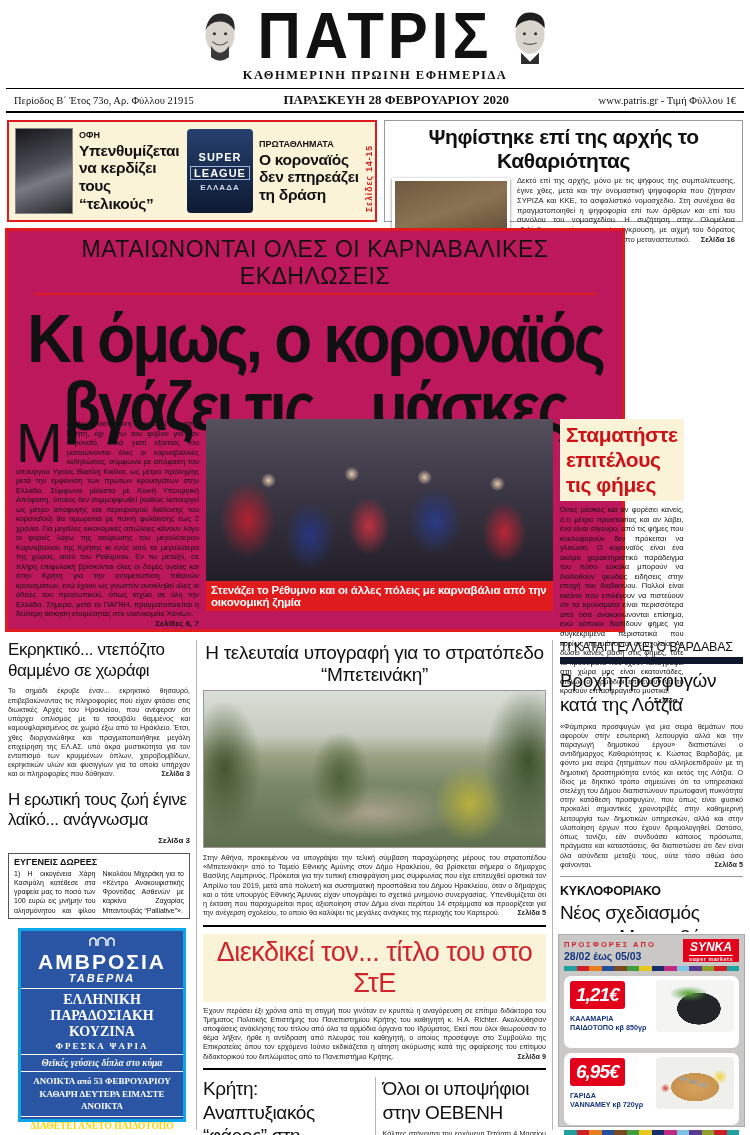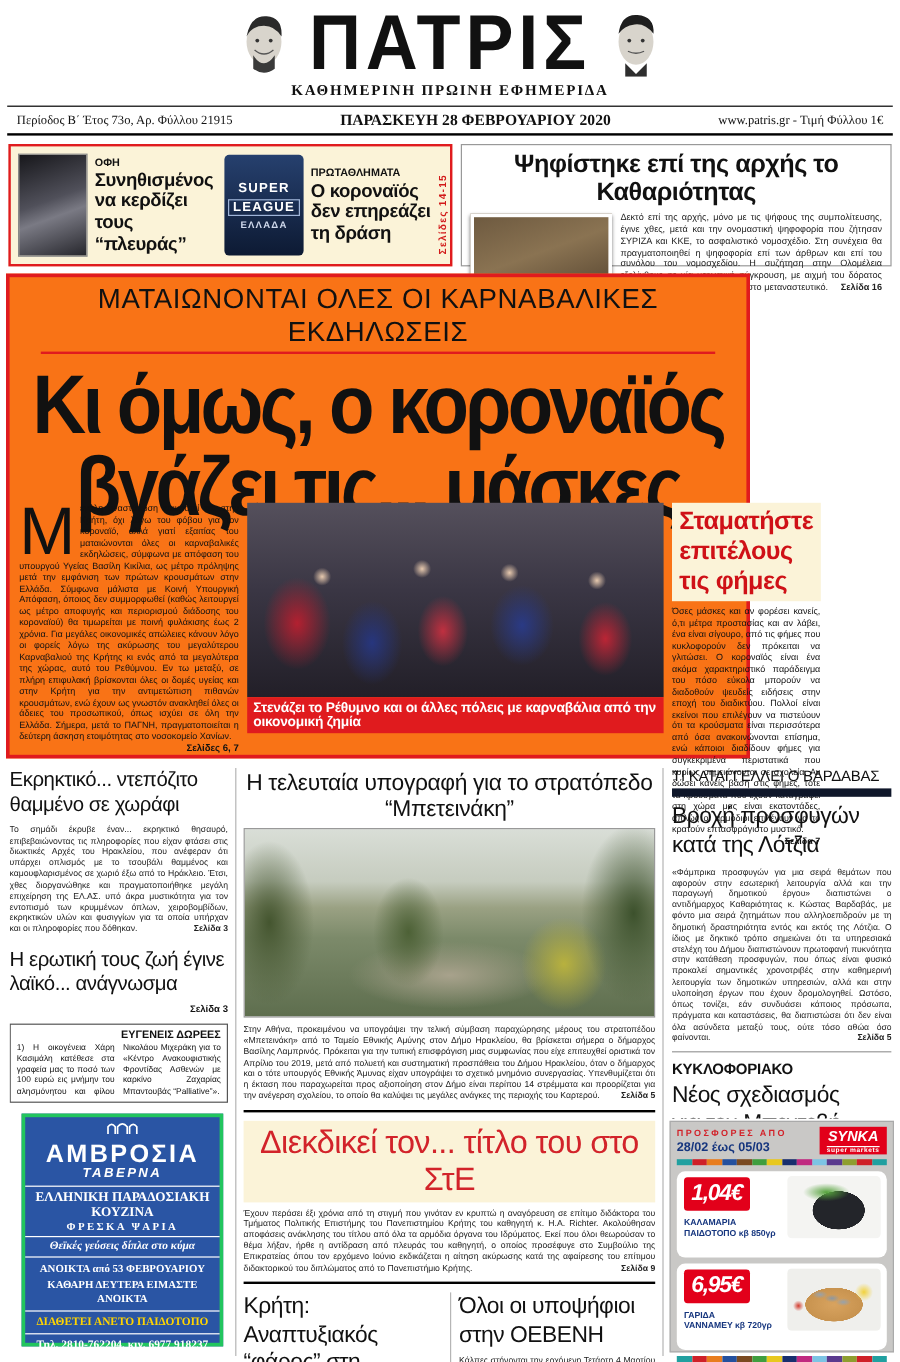--- a/index.html
+++ b/index.html
@@ -36,21 +36,21 @@
   .insur-box{position:absolute;top:120px;left:384px;width:359px;height:102px;border:1px solid #999;
              background:#fff;padding:3px 7px;box-sizing:border-box;}
   .insur-head{font-size:21px;font-weight:700;letter-spacing:-0.4px;text-align:center;margin:1px 0 3px;}
   .insur-photo{float:left;width:112px;height:58px;margin:2px 7px 0 0;border:3px solid #fff;
                box-shadow:0 1px 3px rgba(0,0,0,.55);
                background:linear-gradient(160deg,#6e5a40,#8a7352 50%,#5c4a34),#7a6548;}
   .small-body{font-size:7.6px;line-height:1.3;text-align:justify;color:#222;}
   .pref{float:right;font-weight:700;}
   
   .lead-box{position:absolute;top:228px;left:5px;width:620px;height:404px;border:3px solid #e01b1e;
-            box-sizing:border-box;background:#f97316;}
+            box-sizing:border-box;background:#be185d;}
   .lead-kicker{font-size:23px;font-weight:400;letter-spacing:0.5px;text-align:center;margin-top:5px;}
   .lead-kicker-rule{border-top:2px solid #e01b1e;margin:3px 26px 0;}
   .lead-head{font-weight:700;font-size:62px;line-height:0.98;letter-spacing:-3px;text-align:center;
              transform:scaleY(1.12);transform-origin:top;margin-top:10px;}
   .lead-cols{position:absolute;top:188px;left:8px;right:8px;bottom:6px;display:flex;gap:7px;}
   .lead-left{width:183px;flex:none;font-size:7.5px;line-height:1.27;text-align:justify;}
   .dropcap{float:left;font-size:56px;line-height:0.8;margin:2px 4px 0 0;font-weight:400;}
   .lead-pages{font-weight:700;font-size:8px;}
   .lead-photo-wrap{width:347px;flex:none;}
   .lead-photo{width:347px;height:162px;
@@ -72,21 +72,21 @@
   .rumor-body{margin-top:4px;font-size:7.5px;line-height:1.27;text-align:justify;}
   
   .col-left{position:absolute;top:640px;left:8px;width:182px;height:283px;overflow:hidden;}
   .col-center{position:absolute;top:640px;left:196px;width:357px;height:490px;
               border-left:1px solid #b5b5b5;border-right:1px solid #b5b5b5;padding:0 6px;box-sizing:border-box;}
   .col-right{position:absolute;top:640px;left:560px;width:183px;height:292px;overflow:hidden;}
   .h-mid{font-size:17px;font-weight:400;line-height:1.22;letter-spacing:-0.4px;margin:0 0 5px;}
   .h-mid2{font-size:19px;font-weight:400;line-height:1.25;letter-spacing:-0.4px;margin:0;}
   .body-7{font-size:7.2px;line-height:1.28;text-align:justify;color:#222;}
   .donate-box{border:1px solid #555;margin-top:8px;padding:3px 5px;}
-  .donate-title{font-size:9px;font-weight:700;text-align:right;margin-bottom:2px;}
+  .donate-title{font-size:9px;font-weight:700;text-align:left;margin-bottom:2px;}
   .donate-body{font-size:7px;line-height:1.3;text-align:justify;columns:2;column-gap:7px;}
   .camp-head{font-size:19px;font-weight:400;letter-spacing:-0.3px;text-align:center;margin:2px 0 4px;}
   .camp-photo{width:100%;height:158px;border:1px solid #999;box-sizing:border-box;
      background:
       radial-gradient(60px 110px at 6% 50%, #44552f 0%, rgba(68,85,47,0) 62%),
       radial-gradient(70px 120px at 95% 45%, #3c512c 0%, rgba(60,81,44,0) 62%),
       radial-gradient(55px 60px at 78% 72%, #b8b13e 0%, rgba(184,177,62,0) 65%),
       radial-gradient(45px 70px at 40% 55%, #4d6136 0%, rgba(77,97,54,0) 65%),
       radial-gradient(120px 40px at 50% 78%, #a8a28c 0%, rgba(168,162,140,0) 70%),
       linear-gradient(#d9ded7 0%, #c6ccbf 28%, #9aa183 42%, #7c8a6a 58%, #5e6e4e 100%);}
@@ -96,29 +96,29 @@
   .bottom-cols{display:flex;margin-top:2px;}
   .half{width:50%;box-sizing:border-box;padding-right:7px;}
   .half + .half{border-left:1px solid #b5b5b5;padding-left:7px;padding-right:0;}
   .kicker-line{font-size:12.5px;font-weight:400;letter-spacing:-0.2px;border-bottom:7px solid #0f172a;
                padding-bottom:3px;margin-bottom:5px;}
   .kicker-plain{font-size:12.5px;font-weight:700;letter-spacing:-0.2px;margin:7px 0 3px;}
   .thin-rule{border-top:1px solid #999;margin:7px 0 0;}
   .traffic-row{display:flex;align-items:flex-end;gap:5px;}
   .traffic-row .pr{font-size:8px;font-weight:700;white-space:nowrap;padding-bottom:3px;}
   
-  .amv{position:absolute;left:18px;top:928px;width:168px;height:194px;border:3px solid #22c55e;
+  .amv{position:absolute;left:18px;top:928px;width:168px;height:194px;border:3px solid #0ea5e9;
        background:#2a55a4;color:#fff;text-align:center;box-sizing:border-box;display:flex;flex-direction:column;}
   .amv > div{border-bottom:1px solid #fff;}
   .amv > div:last-child{border-bottom:none;}
   .amv-logo{padding:2px 0 1px;}
   .amv-name{font-size:21px;font-weight:700;letter-spacing:2px;line-height:1;}
   .amv-type{font-style:italic;font-weight:700;font-size:11px;letter-spacing:2px;padding-bottom:3px;}
   .amv-serif{font-family:"Liberation Serif",serif;}
-  .amv-l1{font-weight:700;font-size:11px;padding:3px 0 0;}
+  .amv-l1{font-weight:700;font-size:14px;padding:3px 0 0;}
   .amv-l2{font-weight:700;font-size:9px;letter-spacing:2px;padding:1px 0 3px;}
   .amv-tag{font-style:italic;font-weight:700;font-size:9.5px;padding:3px 0;}
   .amv-open{font-weight:700;font-size:9px;padding:3px 0;line-height:1.4;}
   .amv-play{color:#ffd400;font-weight:700;font-size:9.5px;padding:4px 0;}
   .amv-tel{font-weight:700;font-size:9.5px;padding:4px 0;}
   .amv-addr{font-style:italic;font-size:7px;padding:3px 0;}
   
   .synka{position:absolute;left:558px;top:934px;width:187px;height:193px;background:#c9c8c6;
          border:1px solid #aaa;box-sizing:border-box;padding:4px 5px;}
   .synka-top{display:flex;justify-content:space-between;align-items:center;}
@@ -182,21 +182,21 @@
   <div class="dateline">
     <span class="serif">Περίοδος Β΄ Έτος 73ο, Αρ. Φύλλου 21915</span>
     <span class="mid">ΠΑΡΑΣΚΕΥΗ 28 ΦΕΒΡΟΥΑΡΙΟΥ 2020</span>
     <span>www.patris.gr - Τιμή Φύλλου 1€</span>
   </div>
 
   <div class="sports-box">
     <div class="t-photo"></div>
     <div class="t-col">
       <div class="t-kicker">ΟΦΗ</div>
-      <div class="t-head">Συνηθισμένος να κερδίζει τους “πλευράς”</div>
+      <div class="t-head">Υπενθυμίζεται να κερδίζει τους “τελικούς”</div>
     </div>
     <div class="sl-logo">
       <span>SUPER</span>
       <span class="b">LEAGUE</span>
       <span class="s">ΕΛΛΑΔΑ</span>
     </div>
     <div class="t-col">
       <div class="t-kicker">ΠΡΩΤΑΘΛΗΜΑΤΑ</div>
       <div class="t-head">Ο κοροναϊός δεν επηρεάζει τη δράση</div>
     </div>
@@ -321,21 +321,21 @@
         <span style="background: rgb(232, 200, 30);"></span>
         <span style="background: rgb(24, 47, 110);"></span>
         <span style="background: rgb(192, 42, 128);"></span>
         <span style="background: rgb(124, 196, 228);"></span>
         <span style="background: rgb(90, 58, 142);"></span>
         <span style="background: rgb(142, 158, 47);"></span>
         <span style="background: rgb(207, 32, 40);"></span>
         <span style="background: rgb(33, 160, 160);"></span>
       </div>
     <div class="prod">
-      <span class="price">1,04€</span>
+      <span class="price">1,21€</span>
       <div class="prod-img img-calamari"></div>
       <div class="prod-name">
         <div>ΚΑΛΑΜΑΡΙΑ</div>
         <div>ΠΑΙΔΟΤΟΠΟ κβ 850γρ</div>
       </div>
     </div>
     <div class="prod">
       <span class="price">6,95€</span>
       <div class="prod-img img-shrimp"></div>
       <div class="prod-name">

